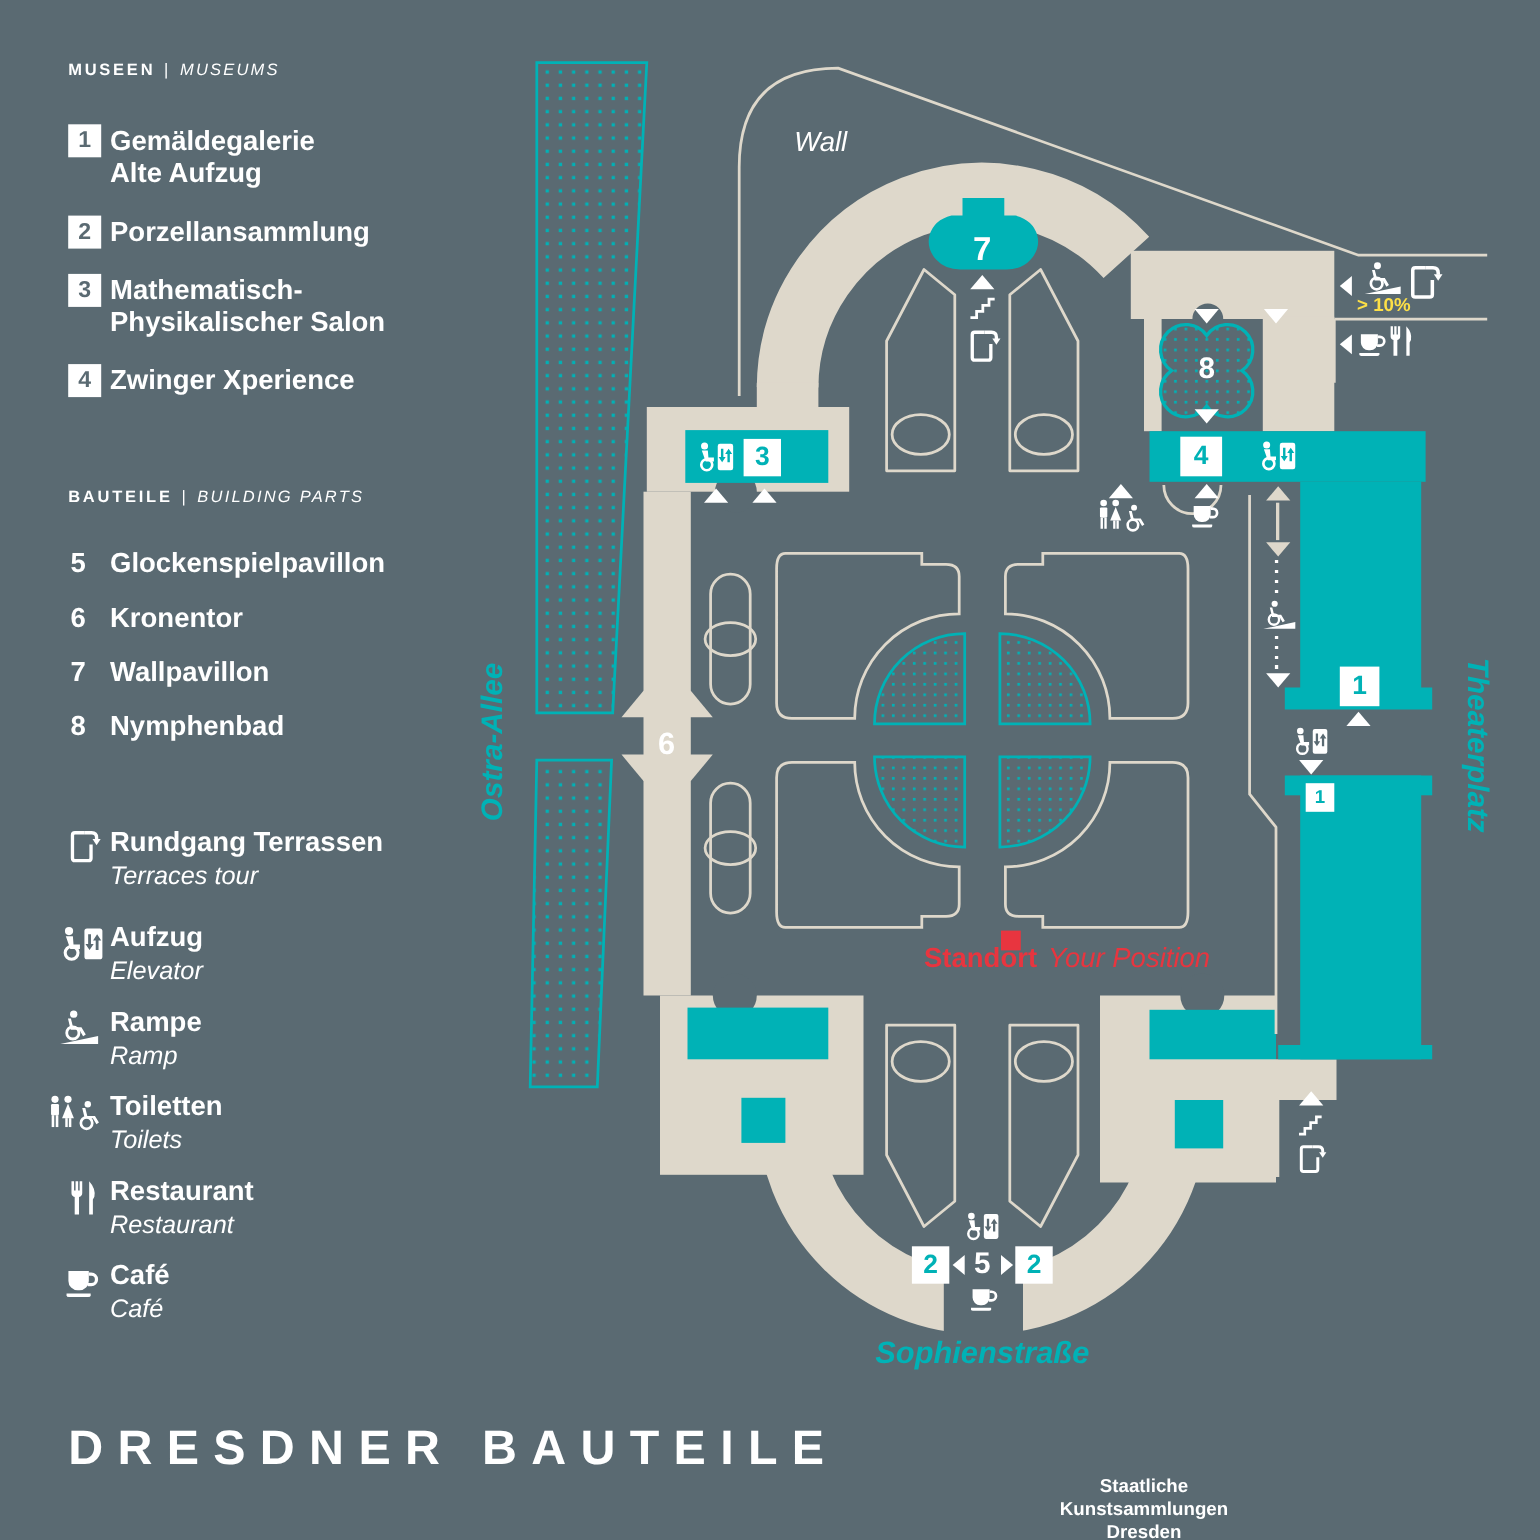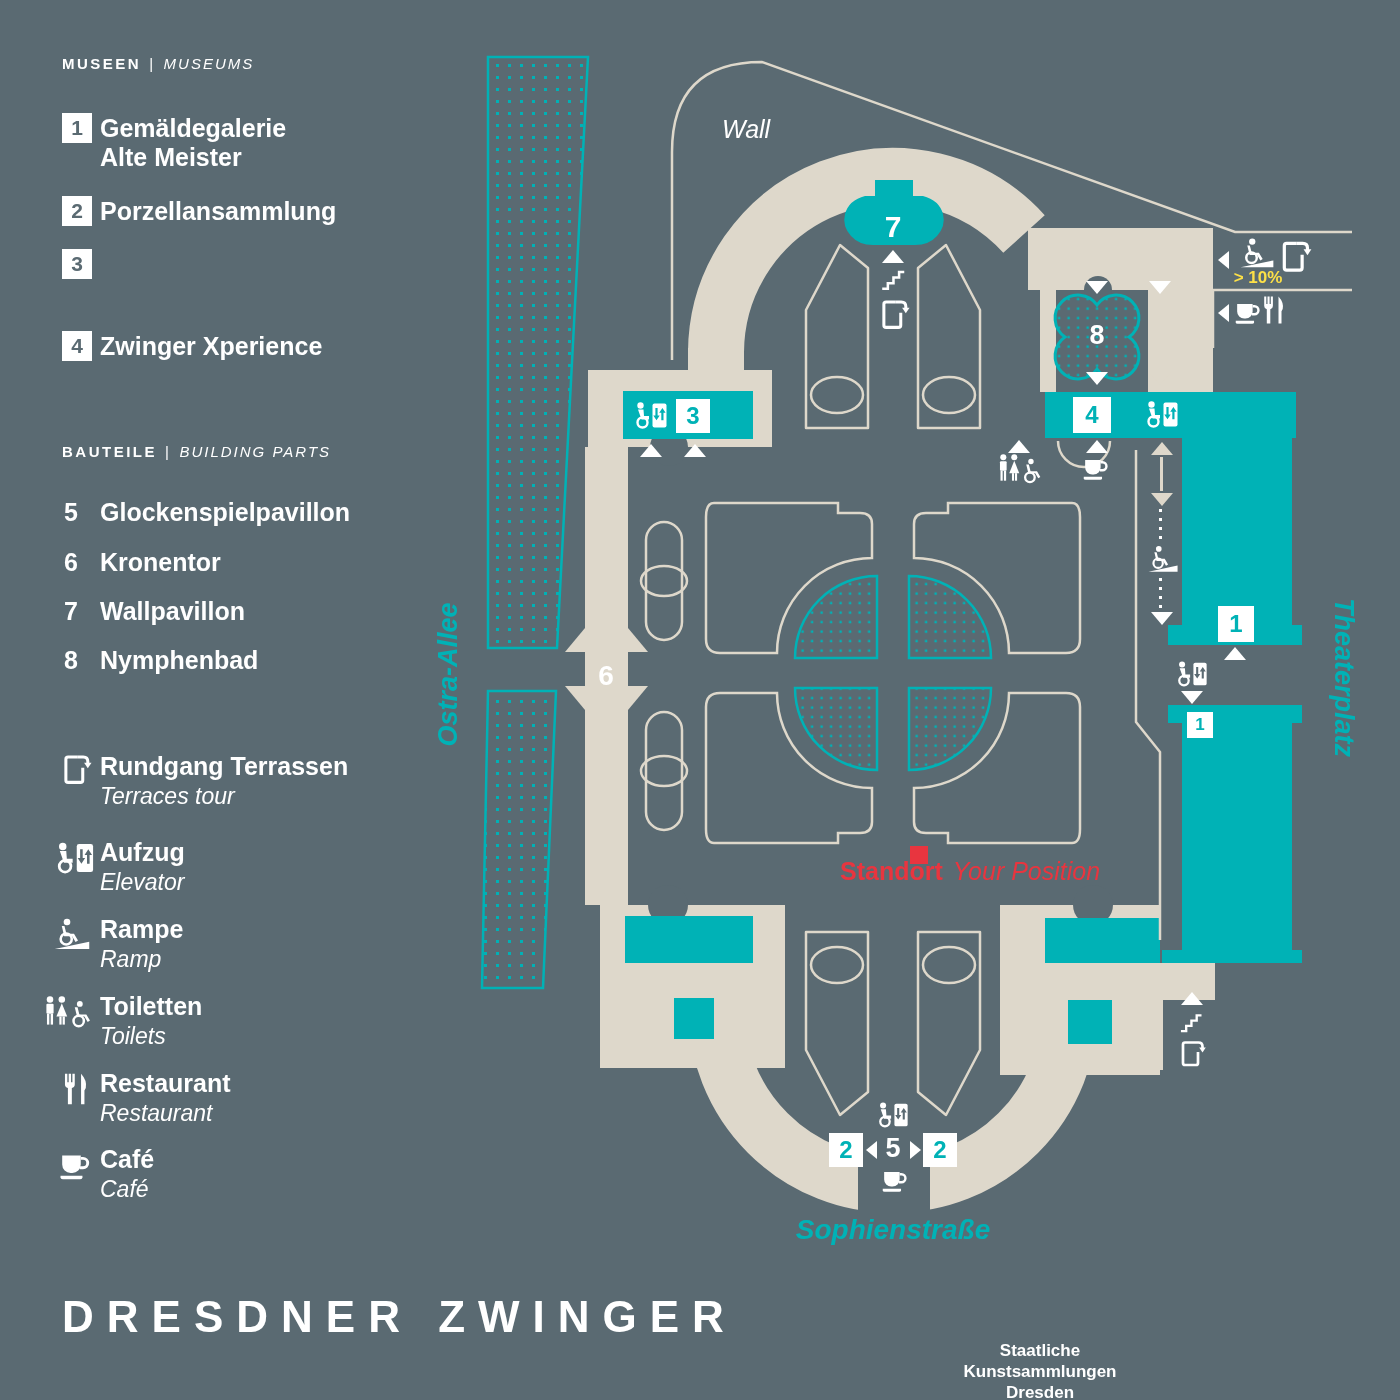--- a/index.html
+++ b/index.html
@@ -289,25 +289,29 @@
       <use href="#i-restaurant"></use>
     </svg>
 
   <div class="sec-head" style="left:62px;top:55px;">
     <span>MUSEEN</span><span class="sep">|</span><span class="en">MUSEUMS</span>
   </div>
 
   <div class="badge" style="left:62px;top:113px;">1</div>
   <div class="l-item" style="left:100px;top:114px;">
     <span style="display:block">Gemäldegalerie</span>
-    <span style="display:block">Alte Meister</span>
+    <span style="display:block">Alte Aufzug</span>
   </div>
   <div class="badge" style="left:62px;top:196px;">2</div>
   <div class="l-item" style="left:100px;top:197px;">Porzellansammlung</div>
   <div class="badge" style="left:62px;top:249px;">3</div>
+  <div class="l-item" style="left:100px;top:250px;">
+    <span style="display:block">Mathematisch-</span>
+    <span style="display:block">Physikalischer Salon</span>
+  </div>
   <div class="badge" style="left:62px;top:331px;">4</div>
   <div class="l-item" style="left:100px;top:332px;">Zwinger Xperience</div>
 
   <div class="sec-head" style="left:62px;top:443px;">
     <span>BAUTEILE</span><span class="sep">|</span><span class="en">BUILDING PARTS</span>
   </div>
 
   <div class="bp-num" style="left:64px;top:498px;">5</div>
   <div class="l-item" style="left:100px;top:498px;">Glockenspielpavillon</div>
   <div class="bp-num" style="left:64px;top:548px;">6</div>
@@ -346,21 +350,21 @@
     </svg>
   <div class="fac-de" style="left:100px;top:1069px;">Restaurant</div>
   <div class="fac-en" style="left:100px;top:1100px;">Restaurant</div>
 
   <svg class="ic" style="left:56px;top:1146px;" width="36" height="36">
       <use href="#i-cafe"></use>
     </svg>
   <div class="fac-de" style="left:100px;top:1145px;">Café</div>
   <div class="fac-en" style="left:100px;top:1176px;">Café</div>
 
-  <div class="title" style="left:62px;top:1292px;">DRESDNER ZWINGER</div>
+  <div class="title" style="left:62px;top:1292px;">DRESDNER BAUTEILE</div>
 
   <div class="skd" style="left:950px;top:1296px;width:180px;">
     <span style="display:block">Staatliche</span>
     <span style="display:block">Kunstsammlungen</span>
     <span style="display:block">Dresden</span>
   </div>
 
 
 </div>
 

